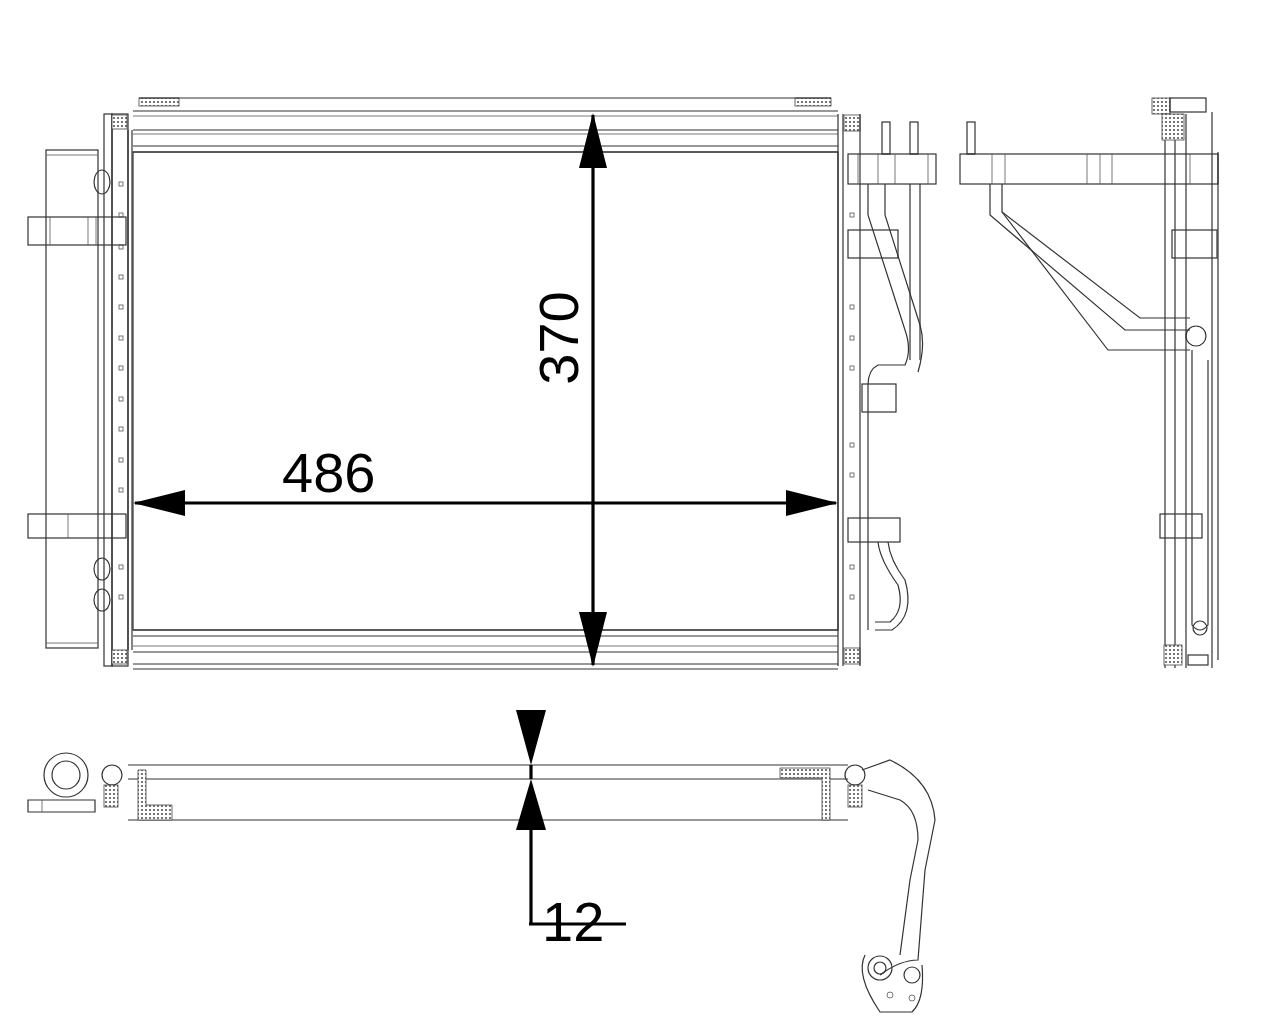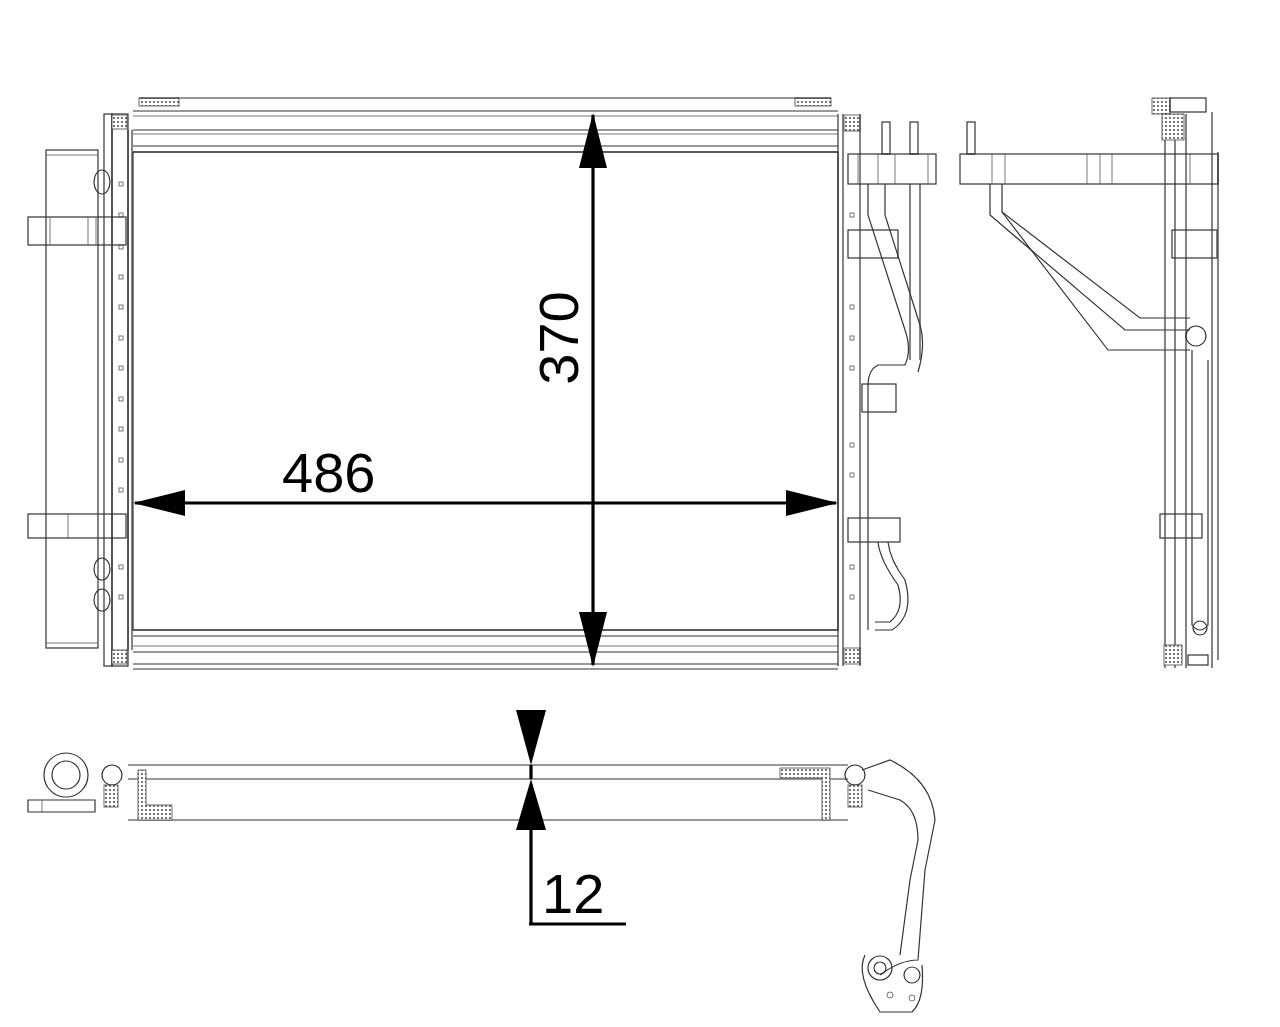--- a/index.html
+++ b/index.html
@@ -195,13 +195,13 @@
     <polygon class="arrow" points="516,710 546,710 531,765"></polygon>
     <polygon class="arrow" points="531,779 516,830 546,830"></polygon>
     <line class="dim" x1="531" y1="765" x2="531" y2="779"></line>
     <line class="dim" x1="531" y1="830" x2="531" y2="924"></line>
     <line class="dim" x1="529" y1="924" x2="626" y2="924"></line>
   </g>
 </svg>
 
 <div class="label" style="left:282px; top:445px;">486</div>
 <div class="label" style="left:512px; top:310px; transform: rotate(-90deg); transform-origin: center;">370</div>
-<div class="label" style="left:542px; top:866px;text-align:center;">12</div>
+<div class="label" style="left:542px; top:894px;text-align:center;">12</div>
 
 </body></html>

